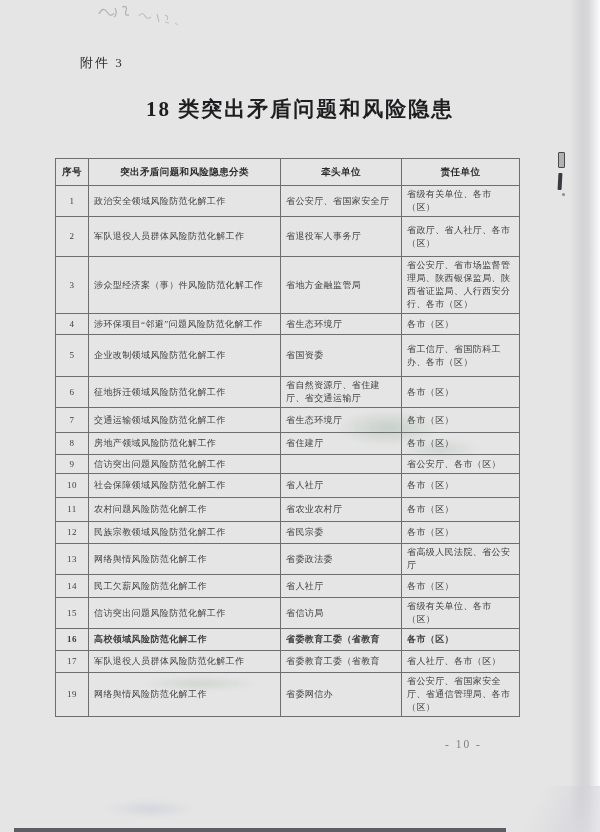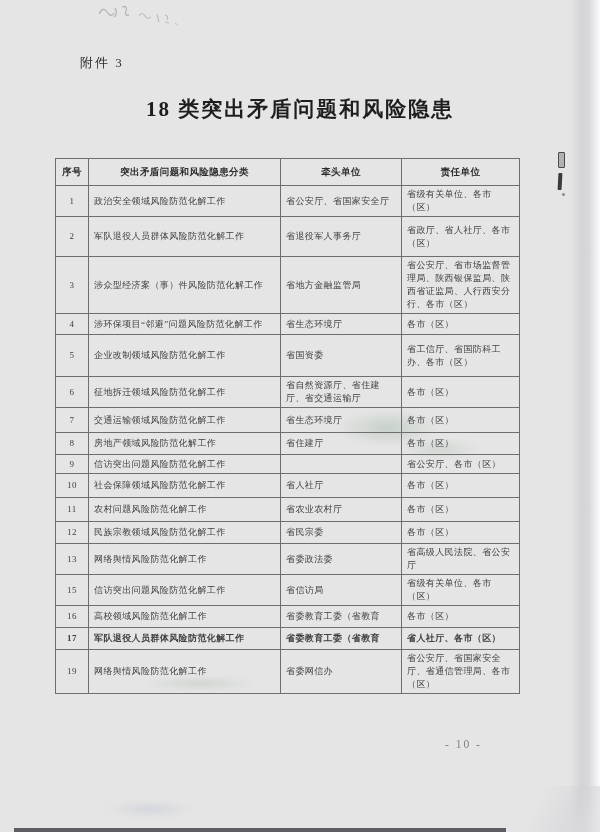--- a/index.html
+++ b/index.html
@@ -253,20 +253,26 @@
     <td class="cell-responsible">各市（区）</td>
   </tr>
 
   <tr>
     <td class="cell-no">13</td>
     <td class="cell-category">网络舆情风险防范化解工作</td>
     <td class="cell-lead">省委政法委</td>
     <td class="cell-responsible">省高级人民法院、省公安厅</td>
   </tr>
 
+  <tr>
+    <td class="cell-no">14</td>
+    <td class="cell-category">民工欠薪风险防范化解工作</td>
+    <td class="cell-lead">省人社厅</td>
+    <td class="cell-responsible">各市（区）</td>
+  </tr>
 
   <tr>
     <td class="cell-no">15</td>
     <td class="cell-category">信访突出问题风险防范化解工作</td>
     <td class="cell-lead">省信访局</td>
     <td class="cell-responsible">省级有关单位、各市（区）</td>
   </tr>
 
   <tr>
     <td class="cell-no">16</td>

